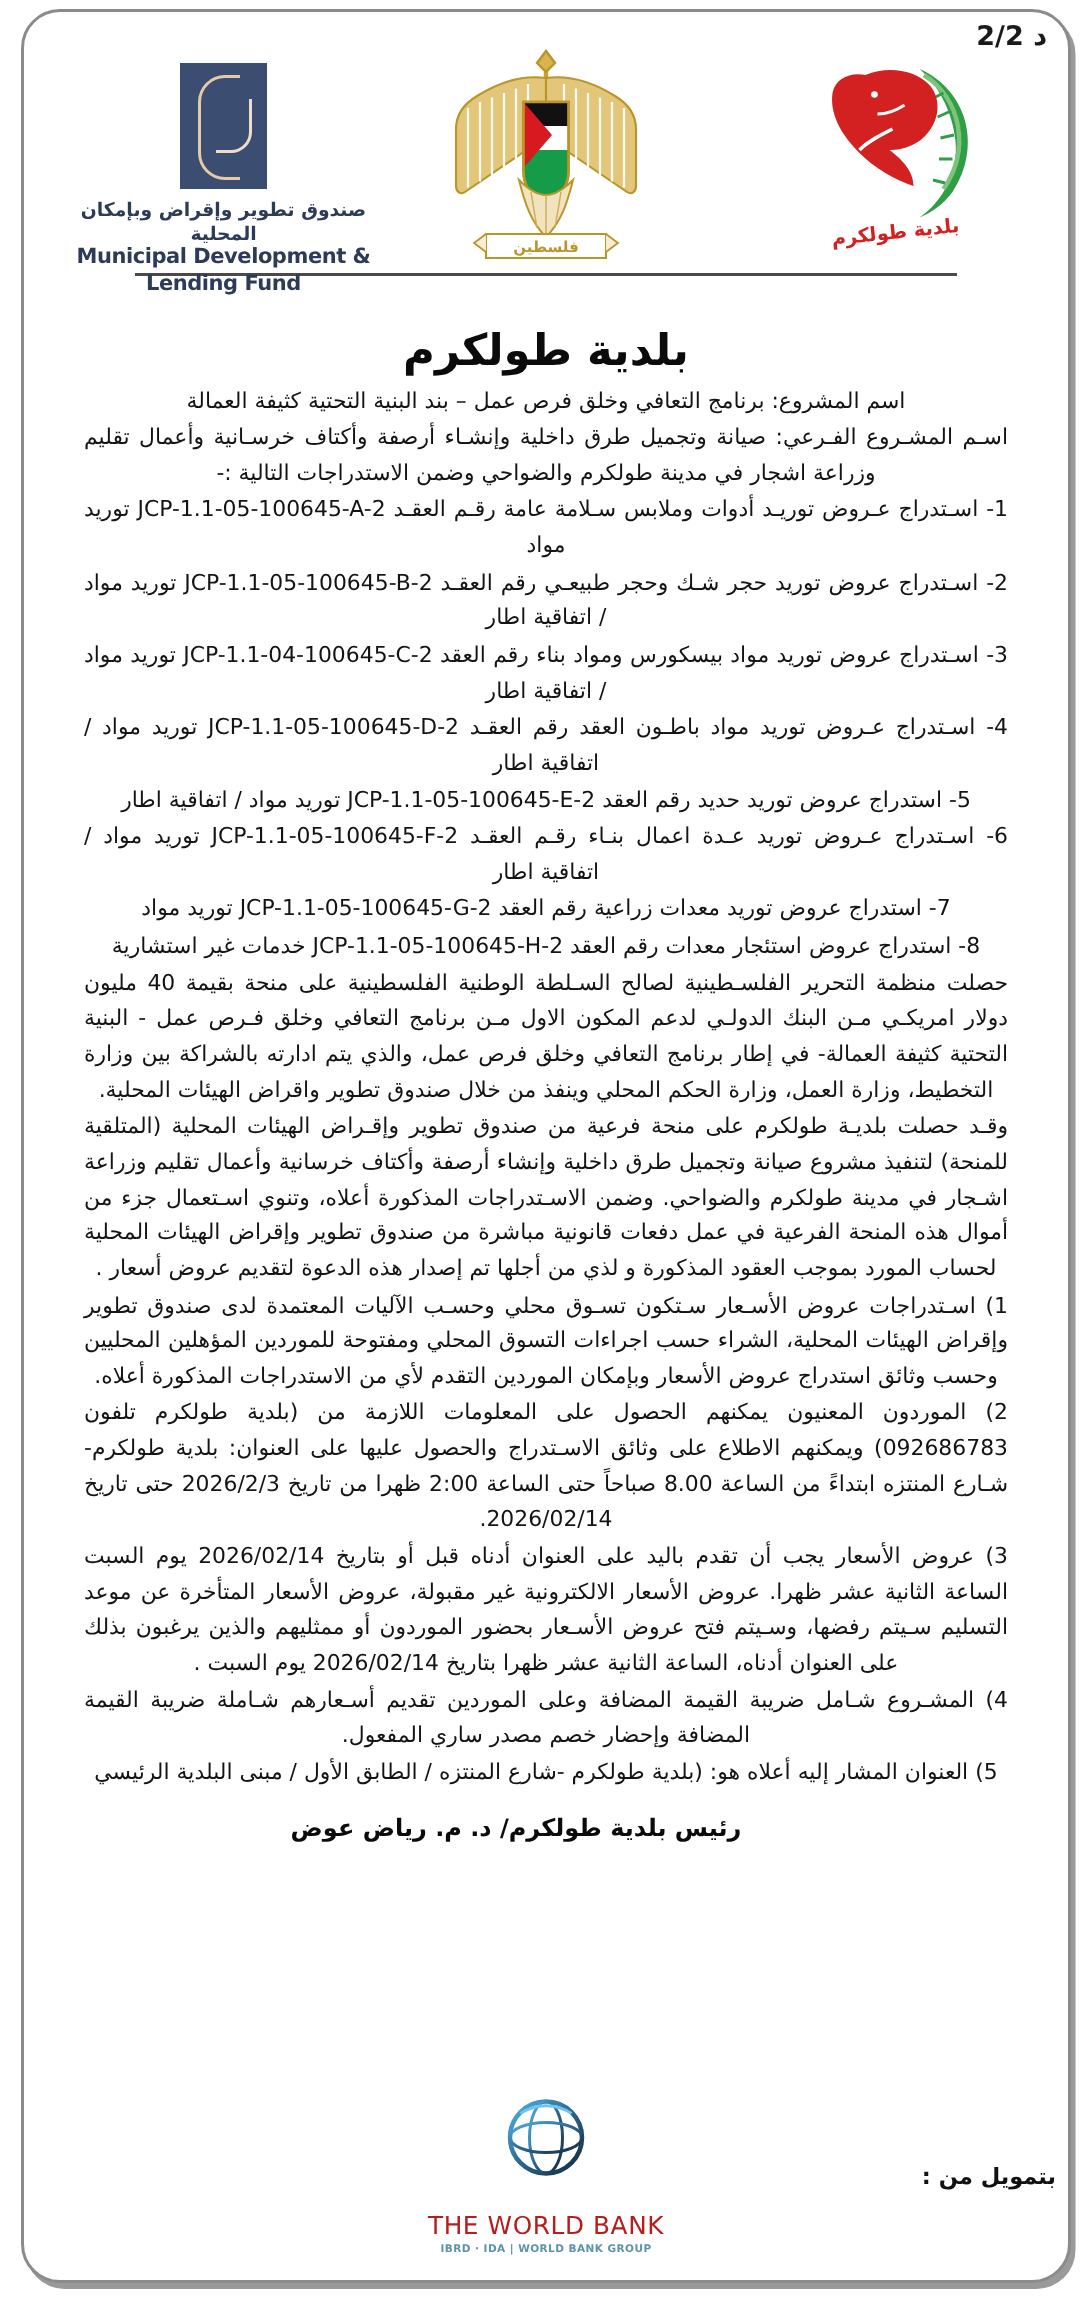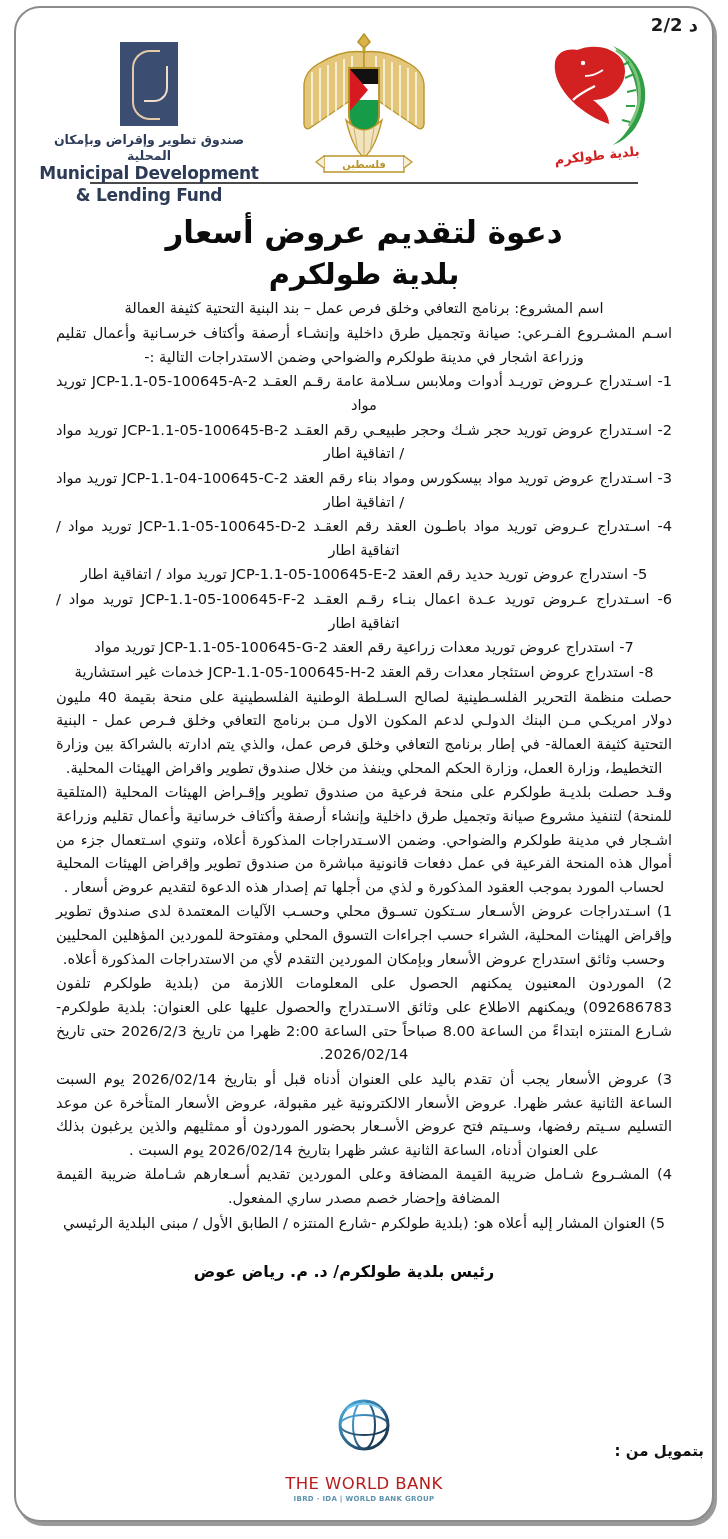--- a/index.html
+++ b/index.html
@@ -72,21 +72,21 @@
     width: 22px; height: 34px;
     border: 2px solid #f0ddc9;
     border-top: none; border-left: none;
     border-radius: 0 0 14px 0;
   }
   .mdlf-ar {
     font-size: 12.5px; font-weight: 700; color: #2d3b57;
     direction: rtl; line-height: 1.25; letter-spacing: -0.2px;
   }
   .mdlf-en {
-    font-size: 17px; font-weight: 700; color: #2d3b57;
+    font-size: 14px; font-weight: 700; color: #2d3b57;
     direction: ltr; line-height: 1.25; letter-spacing: -0.3px;
   }
 
   
   .logo-emblem { left: 0; right: 0; top: 2px; margin: auto; width: 140px; }
 
   
   .logo-tulkarm { right: 20px; top: 10px; width: 190px; }
   .tul-ar {
     font-size: 13px; font-weight: 700; color: #d32121;
@@ -134,21 +134,21 @@
   .body p {
     margin: 0 0 1px 0;
     text-align: justify;
     text-justify: inter-word;
   }
   .body p.lead { text-align: center; }
 
   
   .sign-row {
     direction: rtl;
-    margin-top: 28px;
+    margin-top: 16px;
     padding: 0 40px;
     text-align: center;
   }
   .sign-name {
     font-size: 16px;
     font-weight: 700;
     color: #0b0b0b;
     display: inline-block;
     margin-right: 40px;
   }
@@ -290,21 +290,20 @@
         <path d="M78 50 C70 54 62 58 56 64" stroke="#ffffff" stroke-width="2.4" fill="none"></path>
         <path d="M86 34 C80 38 74 40 68 40" stroke="#ffffff" stroke-width="2" fill="none"></path>
       </svg>
       <div class="tul-ar">بلدية طولكرم</div>
     </div>
   </div>
 
   <div class="divider"></div>
 
   <div class="title-wrap">
-    <div class="title-1">دعوة لتقديم عروض أسعار</div>
     <div class="title-2">بلدية طولكرم</div>
   </div>
 
   <div class="body">
     <p class="lead">اسم المشروع:  برنامج التعافي وخلق فرص عمل – بند البنية التحتية كثيفة العمالة</p>
     <p>اسـم المشـروع الفـرعي: صيانة وتجميل طرق داخلية وإنشـاء أرصفة وأكتاف خرسـانية وأعمال تقليم وزراعة اشجار في مدينة طولكرم والضواحي وضمن الاستدراجات التالية :-</p>
 
     <p>1- اسـتدراج عـروض توريـد أدوات وملابس سـلامة عامة رقـم العقـد JCP-1.1-05-100645-A-2 توريد مواد</p>
     <p>2- اسـتدراج عروض توريد حجر شـك وحجر طبيعـي رقم العقـد JCP-1.1-05-100645-B-2 توريد مواد / اتفاقية اطار</p>
     <p>3- اسـتدراج عروض توريد مواد بيسكورس ومواد بناء رقم العقد JCP-1.1-04-100645-C-2 توريد مواد / اتفاقية اطار</p>

